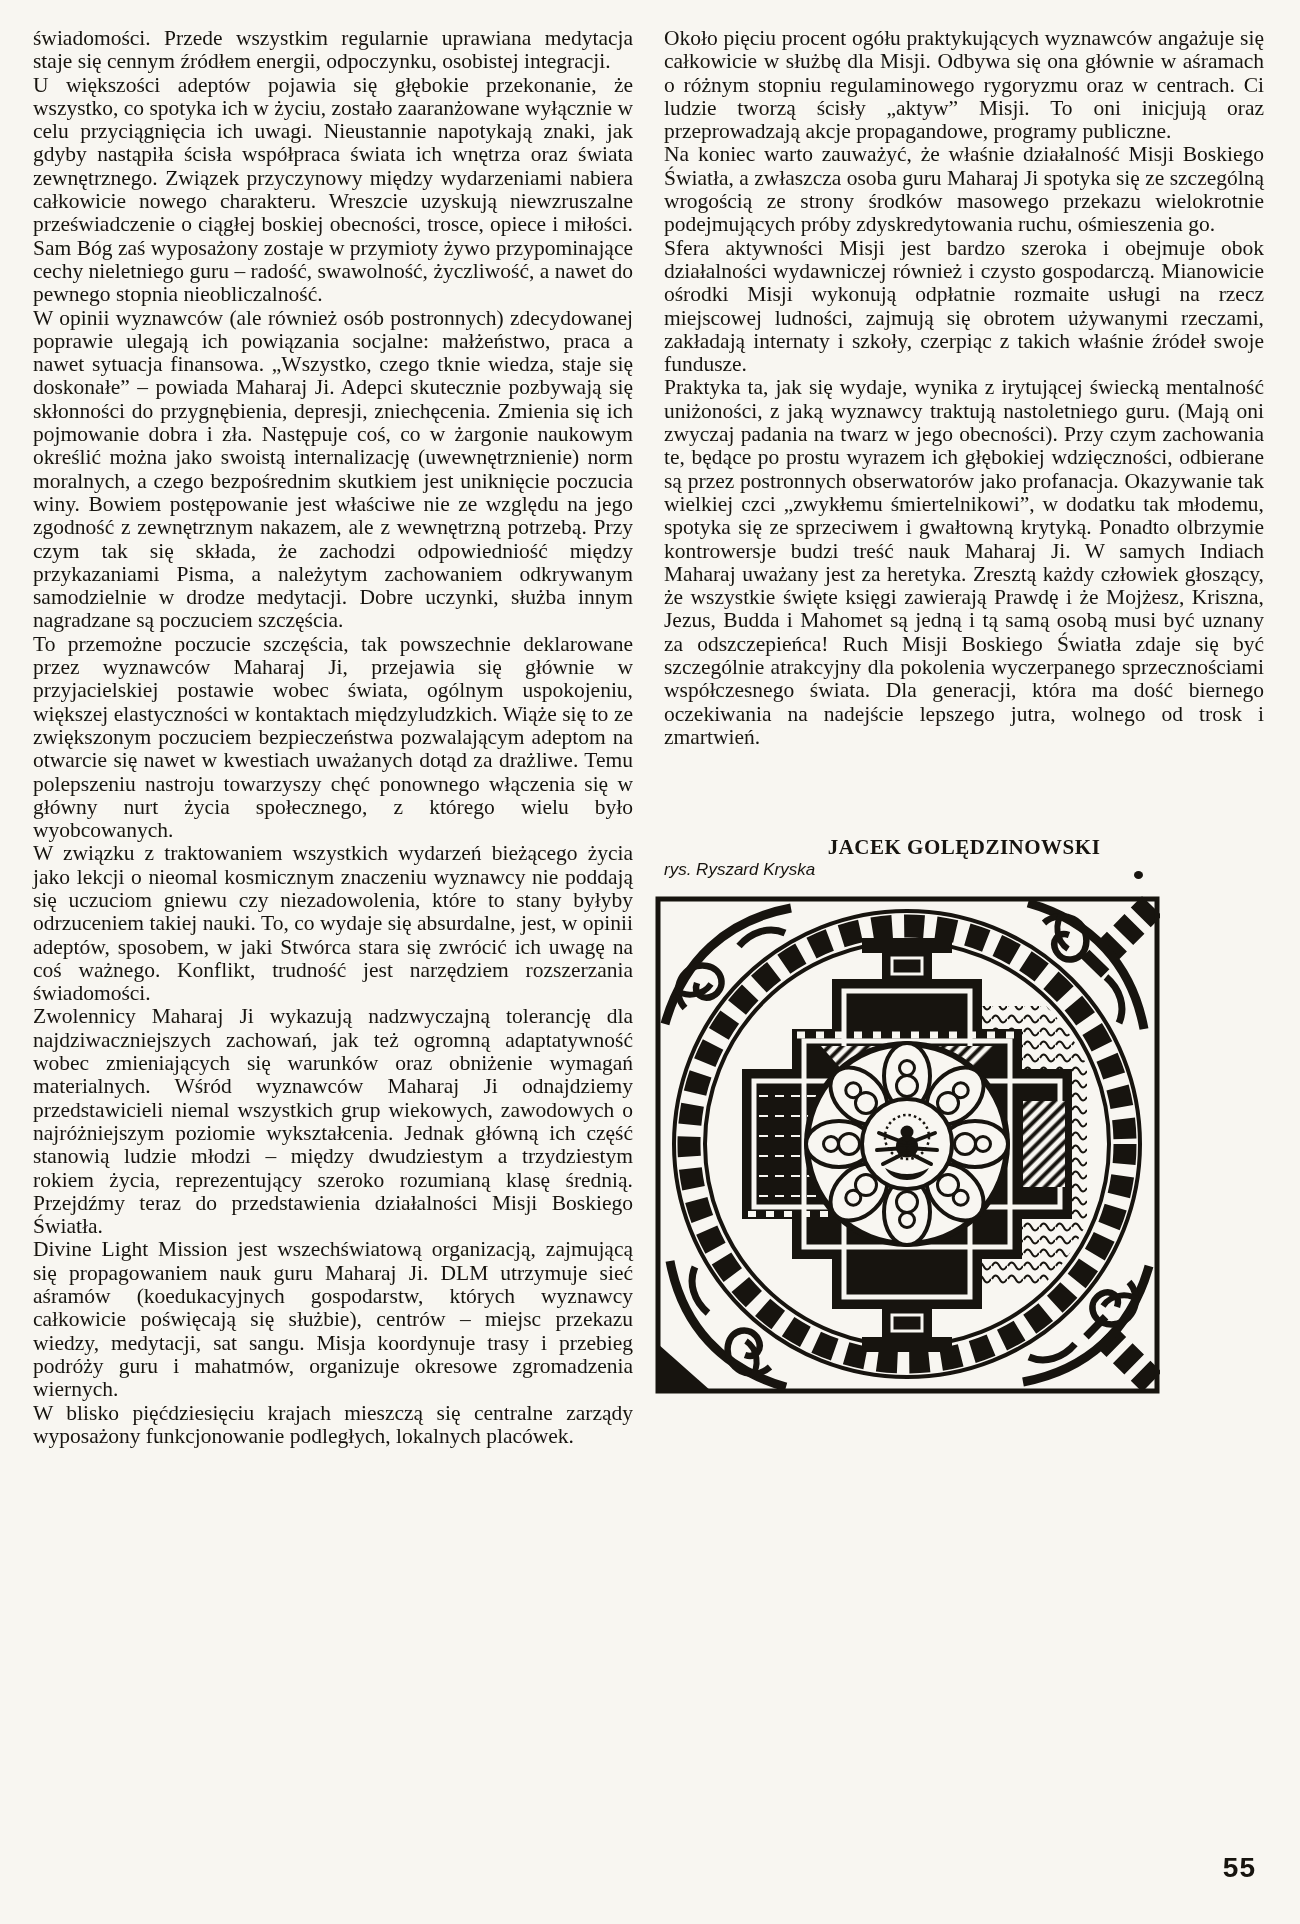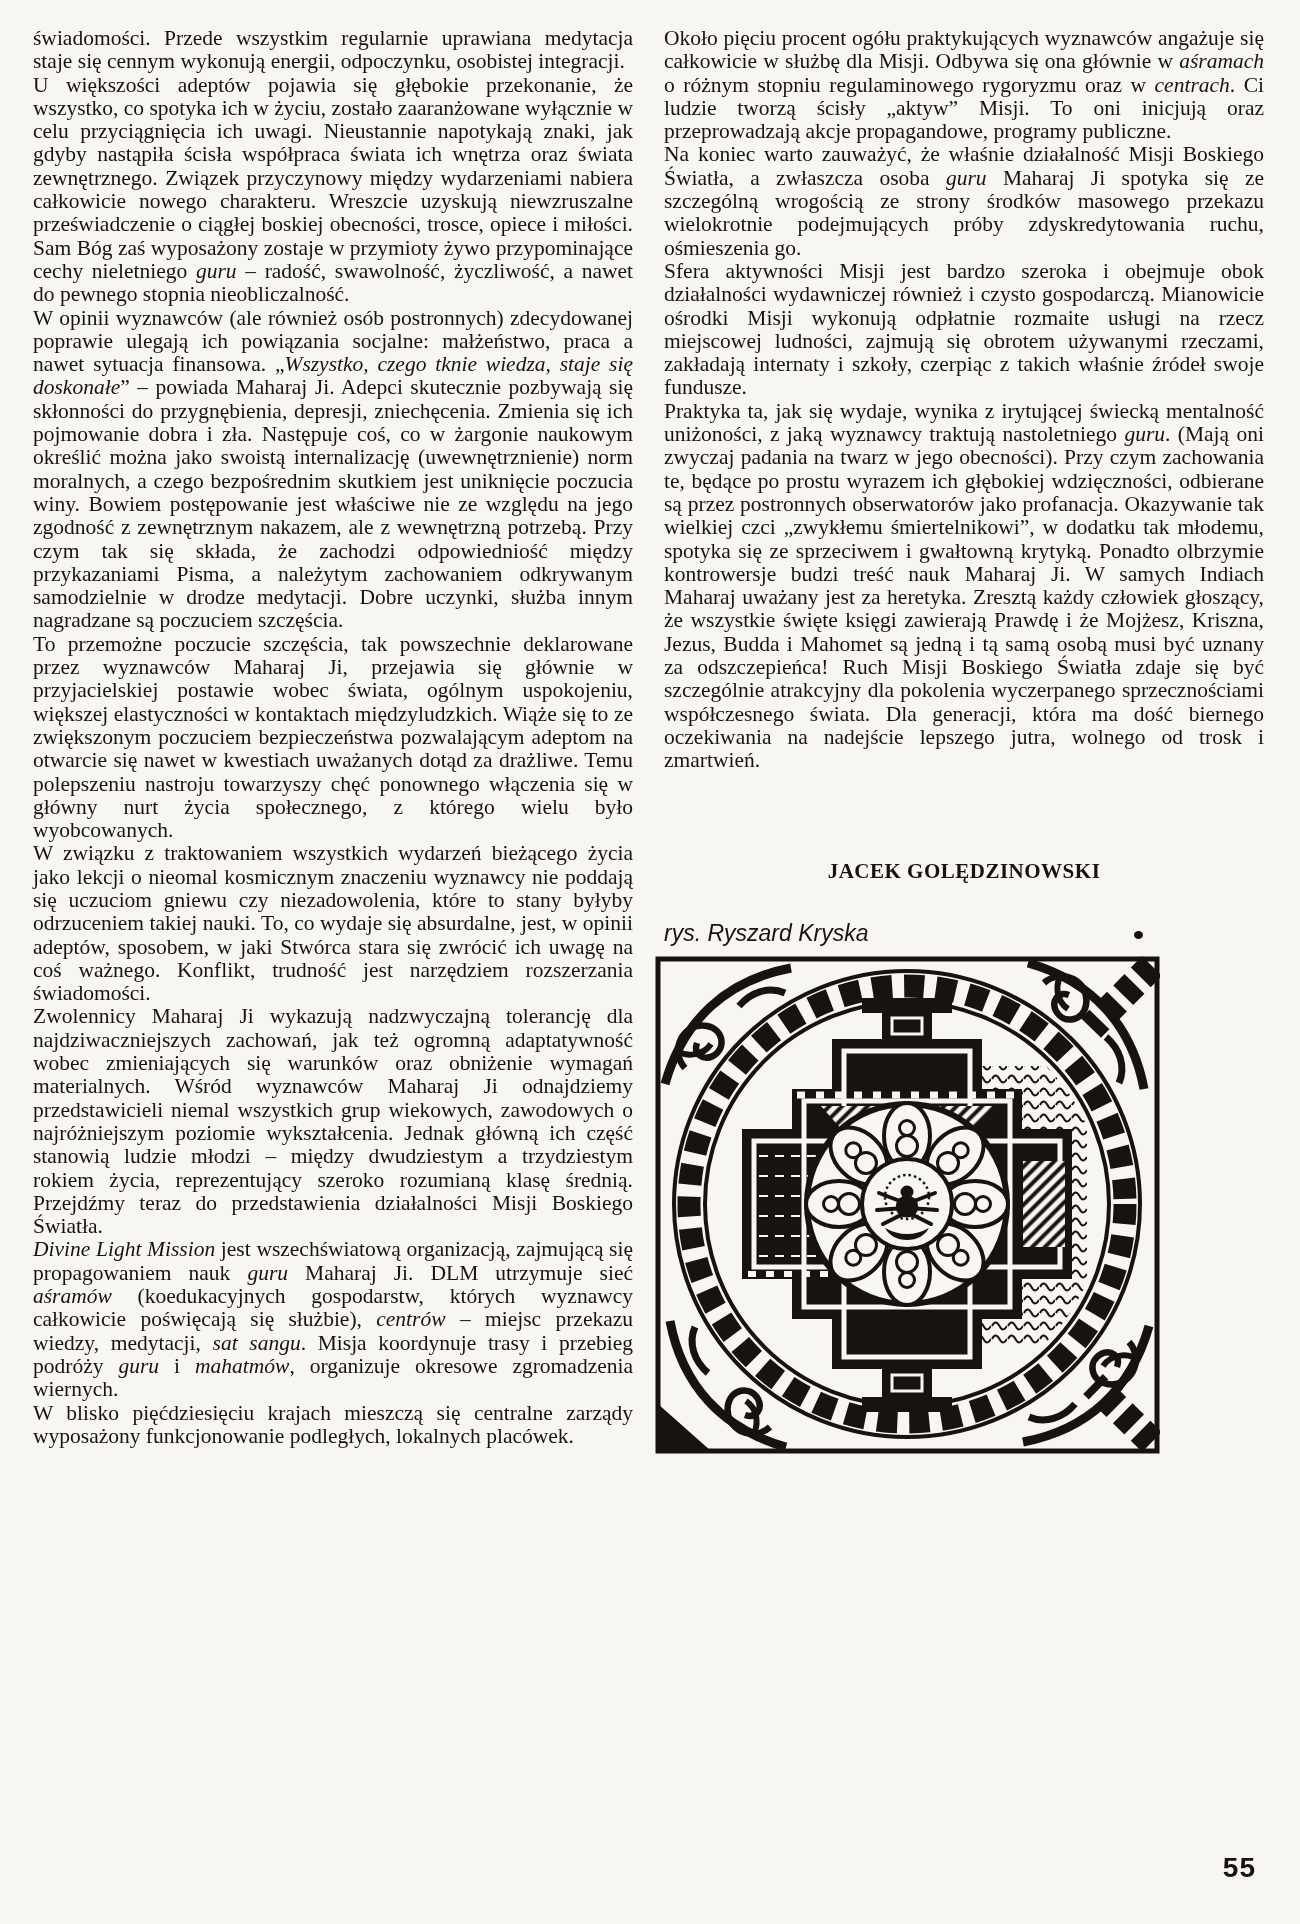--- a/index.html
+++ b/index.html
@@ -19,35 +19,34 @@
     display: flex;
     gap: 31px;
   }
   .col { width: 600px; }
   .col p {
     margin: 0;
     font-size: 21.5px;
     line-height: 23.3px;
     text-align: justify;
   }
-  .i { font-style: italic; }
+  .i { }
   .author {
     margin-top: 86px;
     text-align: center;
     font-weight: bold;
     font-size: 21px;
     letter-spacing: 0.5px;
   }
   .credit-row {
     position: relative;
-    margin-top: 36px;
     height: 26px;
     font-family: "Liberation Sans", sans-serif;
     font-style: italic;
-    font-size: 23px;
+    font-size: 17px;
     color: #17140f;
   }
   .credit-dot {
     position: absolute;
     left: 470px;
     top: 11px;
     width: 9px;
     height: 8px;
     background: #17140f;
     border-radius: 50%;
@@ -64,21 +63,21 @@
     margin-left: 36px;
   }
 </style>
 </head>
 <body>
 
 <div class="page">
   <div class="columns">
 
     <div class="col">
-      <p><span>świadomości. Przede wszystkim regularnie uprawiana medytacja staje się cennym wykonują energii, odpoczynku, osobistej integracji.</span></p>
+      <p><span>świadomości. Przede wszystkim regularnie uprawiana medytacja staje się cennym źródłem energii, odpoczynku, osobistej integracji.</span></p>
       <p><span>U większości adeptów pojawia się głębokie przekonanie, że wszystko, co spotyka ich w życiu, zostało zaaranżowane wyłącznie w celu przyciągnięcia ich uwagi. Nieustannie napotykają znaki, jak gdyby nastąpiła ścisła współpraca świata ich wnętrza oraz świata zewnętrznego. Związek przyczynowy między wydarzeniami nabiera całkowicie nowego charakteru. Wreszcie uzyskują niewzruszalne przeświadczenie o ciągłej boskiej obecności, trosce, opiece i miłości. Sam Bóg zaś wyposażony zostaje w przymioty żywo przypominające cechy nieletniego </span><span class="i">guru</span><span> – radość, swawolność, życzliwość, a nawet do pewnego stopnia nieobliczalność.</span></p>
       <p><span>W opinii wyznawców (ale również osób postronnych) zdecydowanej poprawie ulegają ich powiązania socjalne: małżeństwo, praca a nawet sytuacja finansowa. „</span><span class="i">Wszystko, czego tknie wiedza, staje się doskonałe</span><span>” – powiada Maharaj Ji. Adepci skutecznie pozbywają się skłonności do przygnębienia, depresji, zniechęcenia. Zmienia się ich pojmowanie dobra i zła. Następuje coś, co w żargonie naukowym określić można jako swoistą internalizację (uwewnętrznienie) norm moralnych, a czego bezpośrednim skutkiem jest uniknięcie poczucia winy. Bowiem postępowanie jest właściwe nie ze względu na jego zgodność z zewnętrznym nakazem, ale z wewnętrzną potrzebą. Przy czym tak się składa, że zachodzi odpowiedniość między przykazaniami Pisma, a należytym zachowaniem odkrywanym samodzielnie w drodze medytacji. Dobre uczynki, służba innym nagradzane są poczuciem szczęścia.</span></p>
       <p><span>To przemożne poczucie szczęścia, tak powszechnie deklarowane przez wyznawców Maharaj Ji, przejawia się głównie w przyjacielskiej postawie wobec świata, ogólnym uspokojeniu, większej elastyczności w kontaktach międzyludzkich. Wiąże się to ze zwiększonym poczuciem bezpieczeństwa pozwalającym adeptom na otwarcie się nawet w kwestiach uważanych dotąd za drażliwe. Temu polepszeniu nastroju towarzyszy chęć ponownego włączenia się w główny nurt życia społecznego, z którego wielu było wyobcowanych.</span></p>
       <p><span>W związku z traktowaniem wszystkich wydarzeń bieżącego życia jako lekcji o nieomal kosmicznym znaczeniu wyznawcy nie poddają się uczuciom gniewu czy niezadowolenia, które to stany byłyby odrzuceniem takiej nauki. To, co wydaje się absurdalne, jest, w opinii adeptów, sposobem, w jaki Stwórca stara się zwrócić ich uwagę na coś ważnego. Konflikt, trudność jest narzędziem rozszerzania świadomości.</span></p>
       <p><span>Zwolennicy Maharaj Ji wykazują nadzwyczajną tolerancję dla najdziwaczniejszych zachowań, jak też ogromną adaptatywność wobec zmieniających się warunków oraz obniżenie wymagań materialnych. Wśród wyznawców Maharaj Ji odnajdziemy przedstawicieli niemal wszystkich grup wiekowych, zawodowych o najróżniejszym poziomie wykształcenia. Jednak główną ich część stanowią ludzie młodzi – między dwudziestym a trzydziestym rokiem życia, reprezentujący szeroko rozumianą klasę średnią. Przejdźmy teraz do przedstawienia działalności Misji Boskiego Światła.</span></p>
       <p><span class="i">Divine Light Mission</span><span> jest wszechświatową organizacją, zajmującą się propagowaniem nauk </span><span class="i">guru</span><span> Maharaj Ji. DLM utrzymuje sieć </span><span class="i">aśramów</span><span> (koedukacyjnych gospodarstw, których wyznawcy całkowicie poświęcają się służbie), </span><span class="i">centrów</span><span> – miejsc przekazu wiedzy, medytacji, </span><span class="i">sat sangu</span><span>. Misja koordynuje trasy i przebieg podróży </span><span class="i">guru</span><span> i </span><span class="i">mahatmów</span><span>, organizuje okresowe zgromadzenia wiernych.</span></p>
       <p><span>W blisko pięćdziesięciu krajach mieszczą się centralne zarządy wyposażony funkcjonowanie podległych, lokalnych placówek.</span></p>
     </div>
 
     <div class="col">

